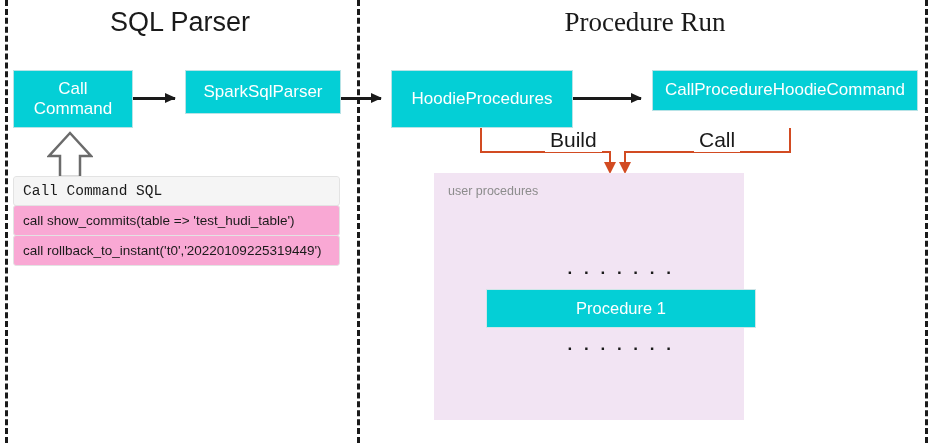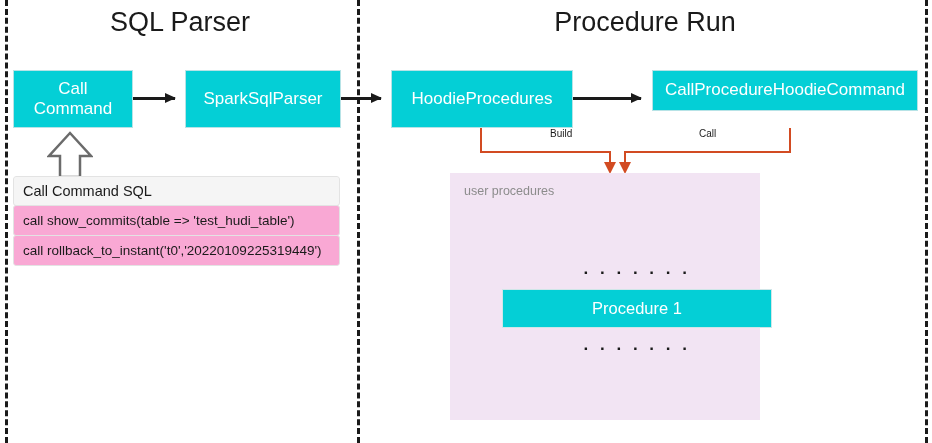--- a/index.html
+++ b/index.html
@@ -31,39 +31,39 @@
   
   .section-title {
     position: absolute;
     font-size: 27px;
     color: #1a1a1a;
     font-weight: 400;
     white-space: nowrap;
     text-align: center;
   }
   #title-sql   { left: 20px;  top: 7px;  width: 320px; }
-  #title-proc  { left: 380px; top: 7px;  width: 530px; }
+  #title-proc  { left: 380px; top: 7px;  width: 530px; font-family: Liberation Serif, serif; }
 
   
   .node {
     position: absolute;
     background: #04CFD6;
     border: 1px solid #b7e3e6;
     color: #ffffff;
     font-size: 17px;
     line-height: 1.18;
     display: flex;
     align-items: center;
     justify-content: center;
     text-align: center;
     box-sizing: border-box;
     white-space: pre-line;
   }
   #node-call-command  { left: 13px;  top: 70px; width: 120px; height: 58px; }
-  #node-spark-parser  { left: 185px; top: 70px; width: 156px; height: 58px; }
+  #node-spark-parser  { left: 185px; top: 70px; width: 156px; height: 44px; }
   #node-hoodie-procs  { left: 391px; top: 70px; width: 182px; height: 58px; }
   #node-call-proc-cmd { left: 652px; top: 70px; width: 266px; height: 41px; }
 
   
   .harrow {
     position: absolute;
     height: 3px;
     background: #1a1a1a;
   }
   .harrow::after {
@@ -110,55 +110,55 @@
     color: #1a1a1a;
     white-space: nowrap;
     height: 31px;
     display: flex;
     align-items: center;
   }
   .sql-row.header {
     background: #f5f5f5;
     font-size: 14.5px;
     height: 30px;
+    font-family: Liberation Mono, monospace;
   }
   .sql-row + .sql-row { margin-top: -1px; }
 
   
   .ohline, .ovline {
     position: absolute;
     background: #D24B22;
   }
   .ohline { height: 2px; }
   .ovline { width: 2px; }
   .oarrow {
     position: absolute;
     width: 0; height: 0;
     border-left: 6.5px solid transparent;
     border-right: 6.5px solid transparent;
     border-top: 12px solid #D24B22;
   }
   .olabel {
     position: absolute;
-    font-size: 10px;
+    font-size: 21px;
     color: #1a1a1a;
     background: #ffffff;
     padding: 0 5px;
     white-space: nowrap;
   }
 
   
   #user-procedures-panel {
     position: absolute;
     left: 434px;
     top: 173px;
     width: 310px;
     height: 247px;
     background: #F2E4F3;
-    margin-left: 16px;
   }
   #user-procedures-label {
     position: absolute;
     left: 14px;
     top: 11px;
     font-size: 12.5px;
     color: #8c8c8c;
   }
   .proc-box {
     position: absolute;

